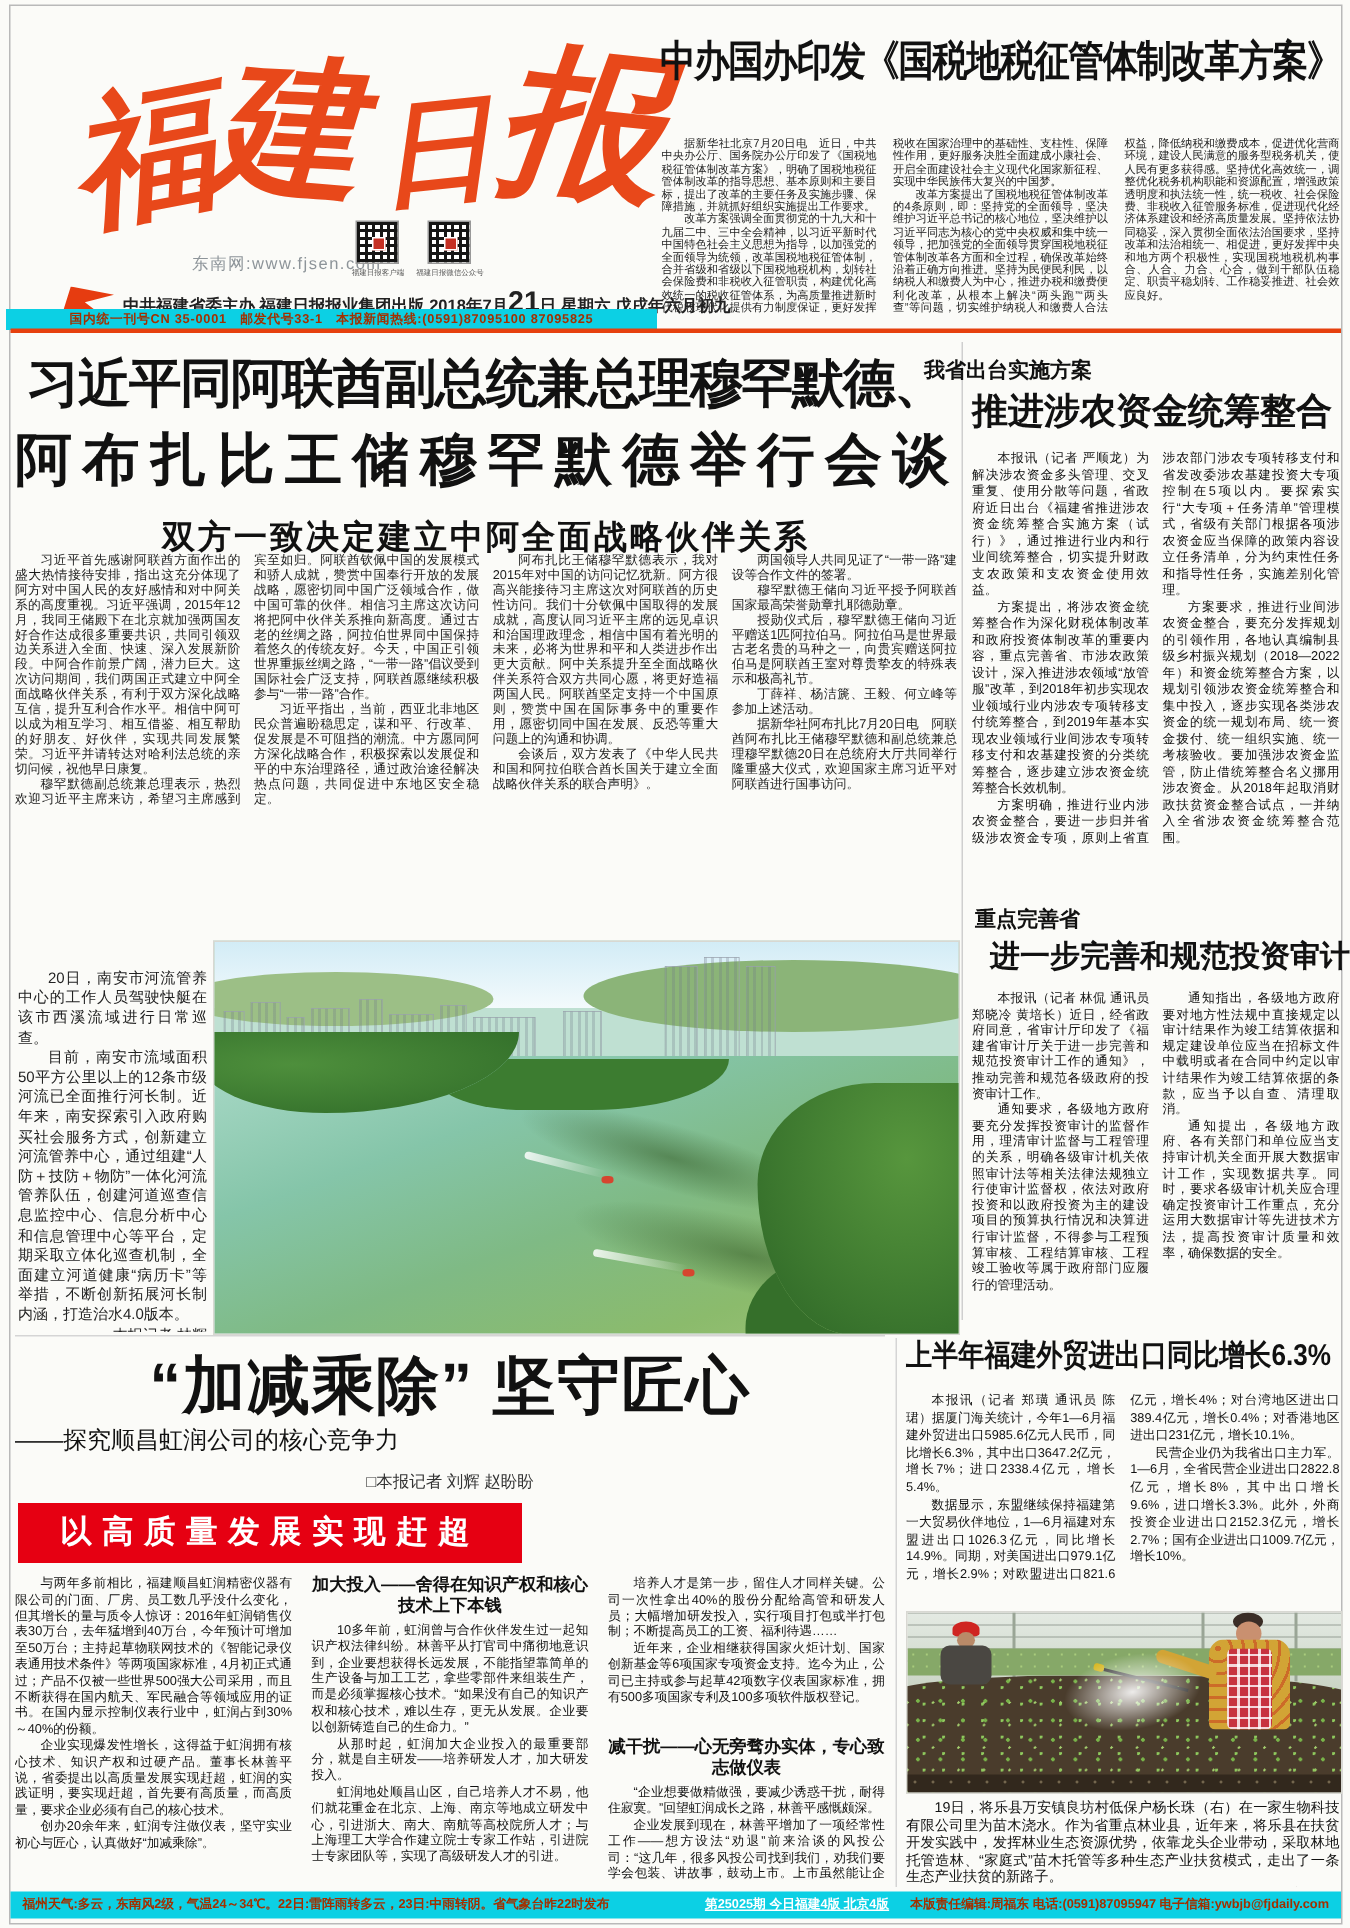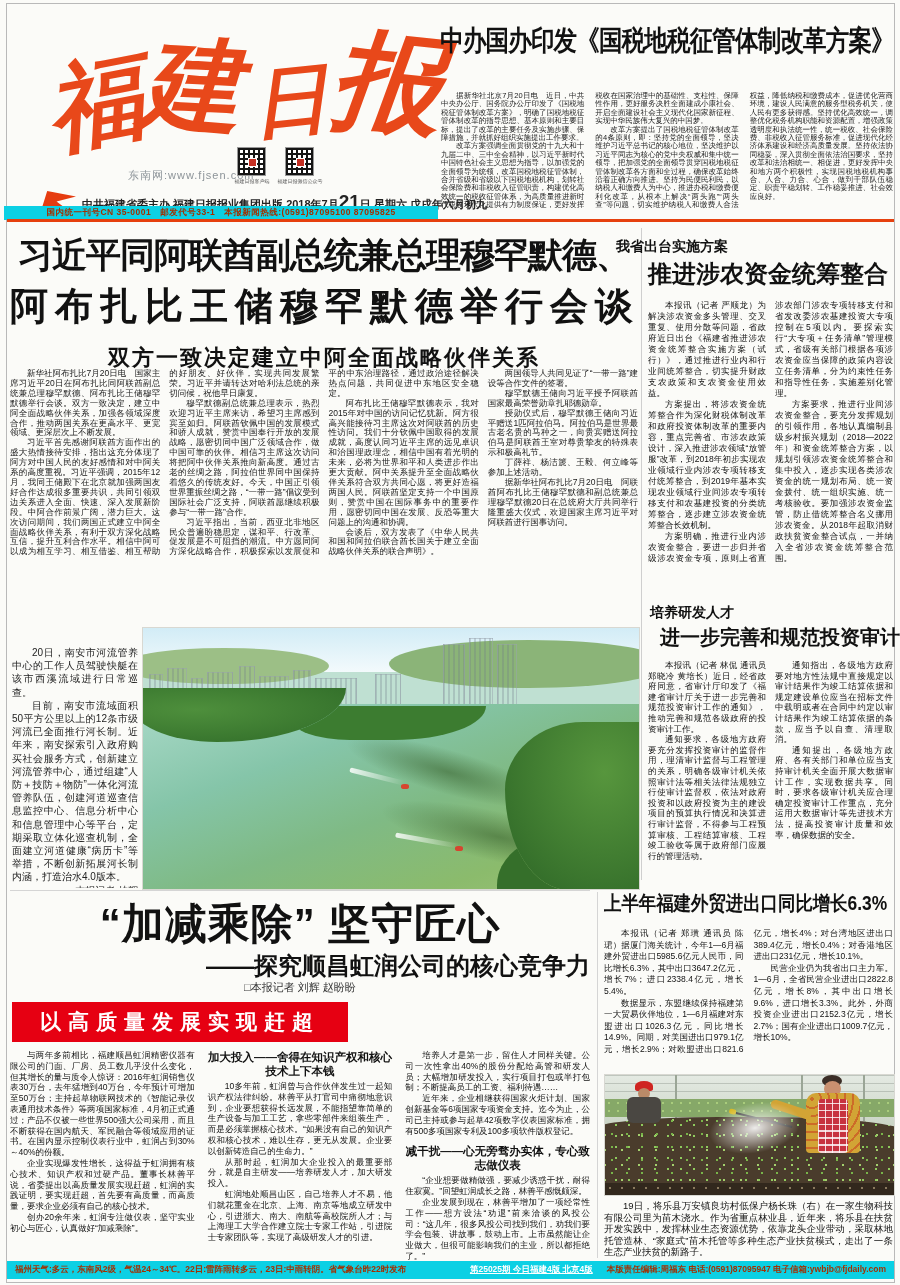--- a/index.html
+++ b/index.html
@@ -1,21 +1,21 @@
 <!DOCTYPE html>
 <html><head>
 <meta charset="utf-8">
 <style>
   html,body{margin:0;padding:0;}
   body{width:900px;height:1285px;position:relative;background:#fbfbf8;font-family:"Liberation Sans",sans-serif;color:#111;overflow:hidden;}
   .page-frame{position:absolute;left:6px;top:3px;right:5px;bottom:2px;border:1px solid #b9b9b9;pointer-events:none;}
   .abs{position:absolute;}
   .jtext p{margin:0;text-indent:2em;text-align:justify;}
   .jtext p.sig{text-align:right;text-indent:0;}
-  .jtext p.sub{text-indent:0;text-align:center;font-weight:900;font-size:11.5px;line-height:14px;margin:8px 0 3px;}
+  .jtext p.sub{text-indent:0;text-align:center;font-weight:900;font-size:11.5px;line-height:14px;margin:22px 0 3px;}
   
   .calligraphy{position:absolute;left:44px;top:16px;width:384px;height:152px;display:flex;justify-content:space-between;align-items:center;color:#e8481a;font-family:"DejaVu Serif",serif;font-weight:700;font-style:italic;font-size:98px;transform:rotate(-2deg);}
   .calligraphy span{display:inline-block;}
   .calligraphy span:nth-child(1){transform:rotate(-9deg) translateY(8px) scale(.97);}
   .calligraphy span:nth-child(2){transform:rotate(5deg) translateY(-6px) scale(1.03);}
   .calligraphy span:nth-child(3){transform:rotate(-4deg) translateY(12px) scale(.78);}
   .calligraphy span:nth-child(4){transform:rotate(8deg) translateY(-2px) scale(1.12);}
   .site-line{position:absolute;left:128px;top:168px;font-size:11px;color:#8d9499;letter-spacing:1px;}
   .qr{position:absolute;top:148px;width:27px;height:27px;background:repeating-linear-gradient(0deg,#151515 0 2px,transparent 2px 5px),repeating-linear-gradient(90deg,#151515 0 2px,#fff 2px 5px);outline:1px solid #999;}
   .qr::after{content:"";position:absolute;left:10px;top:10px;width:7px;height:7px;background:#c53024;border:1px solid #fff;}
@@ -75,21 +75,21 @@
   .kicker{font-size:14px;font-weight:bold;color:#111;}
   .agri-kicker{position:absolute;left:616px;top:238px;}
   .agri-head{position:absolute;left:648px;top:258px;width:245px;font-size:24px;font-weight:900;white-space:nowrap;}
   .agri-body{position:absolute;left:648px;top:300px;width:245px;height:292px;column-count:2;column-gap:9px;font-size:8.5px;line-height:11px;overflow:hidden;}
   .audit-kicker{position:absolute;left:650px;top:604px;}
   .audit-head{position:absolute;left:660px;top:624px;width:245px;font-size:20px;font-weight:900;white-space:nowrap;}
   .audit-body{position:absolute;left:648px;top:660px;width:245px;height:216px;column-count:2;column-gap:9px;font-size:8.5px;line-height:10.6px;overflow:hidden;}
   
   .hline-bl{position:absolute;left:10px;top:890px;width:580px;height:1px;background:#d5d5d5;}
   .feat-h{position:absolute;left:10px;top:896px;width:580px;text-align:center;font-size:42px;font-weight:900;letter-spacing:1px;}
-  .feat-deck{position:absolute;left:10px;top:950px;width:580px;text-align:right;font-size:24px;font-weight:700;}
+  .feat-deck{position:absolute;left:10px;top:950px;width:580px;text-align:left;font-size:16px;font-weight:400;}
   .feat-by{position:absolute;left:10px;top:980px;width:580px;text-align:center;font-size:11px;color:#333;}
   .feat-box{position:absolute;left:12px;top:1002px;width:336px;height:40px;background:#e60012;color:#fff;font-size:21px;font-weight:900;letter-spacing:7px;line-height:40px;text-align:center;}
   .feat-body{position:absolute;left:10px;top:1050px;width:580px;height:214px;column-count:3;column-gap:13px;font-size:8.5px;line-height:10.8px;overflow:hidden;}
   
   .vrule2{position:absolute;left:597px;top:892px;width:1px;height:366px;background:#d5d5d5;}
   .trade-head{position:absolute;left:604px;top:890px;width:292px;font-size:20px;font-weight:900;white-space:nowrap;transform:scaleX(.87);transform-origin:left center;}
   .trade-body{position:absolute;left:604px;top:928px;width:289px;height:140px;column-count:2;column-gap:10px;font-size:8.5px;line-height:11.6px;overflow:hidden;}
   .photo-gh{position:absolute;left:604px;top:1074px;width:289px;height:120px;overflow:hidden;border:1px solid #d8d8d2;background:linear-gradient(180deg,#e4eae3 0%,#d2dbce 30%,#c6d1c1 48%);}
   .photo-gh .roof{position:absolute;left:0;top:0;width:100%;height:34px;background:repeating-linear-gradient(180deg,rgba(95,105,95,.28) 0 1px,transparent 1px 8px);}
   .photo-gh .post{position:absolute;top:0;width:2px;height:46px;background:#9aa596;}
@@ -152,21 +152,20 @@
       <p>改革方案提出了国税地税征管体制改革的4条原则，即：坚持党的全面领导，坚决维护习近平总书记的核心地位，坚决维护以习近平同志为核心的党中央权威和集中统一领导，把加强党的全面领导贯穿国税地税征管体制改革各方面和全过程，确保改革始终沿着正确方向推进。坚持为民便民利民，以纳税人和缴费人为中心，推进办税和缴费便利化改革，从根本上解决“两头跑”“两头查”等问题，切实维护纳税人和缴费人合法权益，降低纳税和缴费成本，促进优化营商环境，建设人民满意的服务型税务机关，使人民有更多获得感。坚持优化高效统一，调整优化税务机构职能和资源配置，增强政策透明度和执法统一性，统一税收、社会保险费、非税收入征管服务标准，促进现代化经济体系建设和经济高质量发展。坚持依法协同稳妥，深入贯彻全面依法治国要求，坚持改革和法治相统一、相促进，更好发挥中央和地方两个积极性，实现国税地税机构事合、人合、力合、心合，做到干部队伍稳定、职责平稳划转、工作稳妥推进、社会效应良好。</p>
     </div>
 </div>
 <div class="red-rule"></div>
 
 <div>
   <div class="lead-h1">习近平同阿联酋副总统兼总理穆罕默德、</div>
   <div class="lead-h2">阿布扎比王储穆罕默德举行会谈</div>
   <div class="lead-deck">双方一致决定建立中阿全面战略伙伴关系</div>
   <div class="lead-body jtext">
-      <p>新华社阿布扎比7月20日电　国家主席习近平20日在阿布扎比同阿联酋副总统兼总理穆罕默德、阿布扎比王储穆罕默德举行会谈。双方一致决定，建立中阿全面战略伙伴关系，加强各领域深度合作，推动两国关系在更高水平、更宽领域、更深层次上不断发展。</p>
       <p>习近平首先感谢阿联酋方面作出的盛大热情接待安排，指出这充分体现了阿方对中国人民的友好感情和对中阿关系的高度重视。习近平强调，2015年12月，我同王储殿下在北京就加强两国友好合作达成很多重要共识，共同引领双边关系进入全面、快速、深入发展新阶段。中阿合作前景广阔，潜力巨大。这次访问期间，我们两国正式建立中阿全面战略伙伴关系，有利于双方深化战略互信，提升互利合作水平。相信中阿可以成为相互学习、相互借鉴、相互帮助的好朋友、好伙伴，实现共同发展繁荣。习近平并请转达对哈利法总统的亲切问候，祝他早日康复。</p>
       <p>穆罕默德副总统兼总理表示，热烈欢迎习近平主席来访，希望习主席感到宾至如归。阿联酋钦佩中国的发展模式和骄人成就，赞赏中国奉行开放的发展战略，愿密切同中国广泛领域合作，做中国可靠的伙伴。相信习主席这次访问将把阿中伙伴关系推向新高度。通过古老的丝绸之路，阿拉伯世界同中国保持着悠久的传统友好。今天，中国正引领世界重振丝绸之路，“一带一路”倡议受到国际社会广泛支持，阿联酋愿继续积极参与“一带一路”合作。</p>
       <p>习近平指出，当前，西亚北非地区民众普遍盼稳思定，谋和平、行改革、促发展是不可阻挡的潮流。中方愿同阿方深化战略合作，积极探索以发展促和平的中东治理路径，通过政治途径解决热点问题，共同促进中东地区安全稳定。</p>
       <p>阿布扎比王储穆罕默德表示，我对2015年对中国的访问记忆犹新。阿方很高兴能接待习主席这次对阿联酋的历史性访问。我们十分钦佩中国取得的发展成就，高度认同习近平主席的远见卓识和治国理政理念，相信中国有着光明的未来，必将为世界和平和人类进步作出更大贡献。阿中关系提升至全面战略伙伴关系符合双方共同心愿，将更好造福两国人民。阿联酋坚定支持一个中国原则，赞赏中国在国际事务中的重要作用，愿密切同中国在发展、反恐等重大问题上的沟通和协调。</p>
       <p>会谈后，双方发表了《中华人民共和国和阿拉伯联合酋长国关于建立全面战略伙伴关系的联合声明》。</p>
       <p>两国领导人共同见证了“一带一路”建设等合作文件的签署。</p>
       <p>穆罕默德王储向习近平授予阿联酋国家最高荣誉勋章扎耶德勋章。</p>
       <p>授勋仪式后，穆罕默德王储向习近平赠送1匹阿拉伯马。阿拉伯马是世界最古老名贵的马种之一，向贵宾赠送阿拉伯马是阿联酋王室对尊贵挚友的特殊表示和极高礼节。</p>
       <p>丁薛祥、杨洁篪、王毅、何立峰等参加上述活动。</p>
       <p>据新华社阿布扎比7月20日电　阿联酋阿布扎比王储穆罕默德和副总统兼总理穆罕默德20日在总统府大厅共同举行隆重盛大仪式，欢迎国家主席习近平对阿联酋进行国事访问。</p>
@@ -213,21 +212,21 @@
   <div class="kicker agri-kicker">我省出台实施方案</div>
   <div class="agri-head">推进涉农资金统筹整合</div>
   <div class="agri-body jtext">
       <p>本报讯（记者 严顺龙）为解决涉农资金多头管理、交叉重复、使用分散等问题，省政府近日出台《福建省推进涉农资金统筹整合实施方案（试行）》，通过推进行业内和行业间统筹整合，切实提升财政支农政策和支农资金使用效益。</p>
       <p>方案提出，将涉农资金统筹整合作为深化财税体制改革和政府投资体制改革的重要内容，重点完善省、市涉农政策设计，深入推进涉农领域“放管服”改革，到2018年初步实现农业领域行业内涉农专项转移支付统筹整合，到2019年基本实现农业领域行业间涉农专项转移支付和农基建投资的分类统筹整合，逐步建立涉农资金统筹整合长效机制。</p>
       <p>方案明确，推进行业内涉农资金整合，要进一步归并省级涉农资金专项，原则上省直涉农部门涉农专项转移支付和省发改委涉农基建投资大专项控制在5项以内。要探索实行“大专项＋任务清单”管理模式，省级有关部门根据各项涉农资金应当保障的政策内容设立任务清单，分为约束性任务和指导性任务，实施差别化管理。</p>
       <p>方案要求，推进行业间涉农资金整合，要充分发挥规划的引领作用，各地认真编制县级乡村振兴规划（2018—2022年）和资金统筹整合方案，以规划引领涉农资金统筹整合和集中投入，逐步实现各类涉农资金的统一规划布局、统一资金拨付、统一组织实施、统一考核验收。要加强涉农资金监管，防止借统筹整合名义挪用涉农资金。从2018年起取消财政扶贫资金整合试点，一并纳入全省涉农资金统筹整合范围。</p>
     </div>
 </div>
 <div>
-  <div class="kicker audit-kicker">培养研发人才</div>
+  <div class="kicker audit-kicker">重点完善省</div>
   <div class="audit-head">进一步完善和规范投资审计</div>
   <div class="audit-body jtext">
       <p>本报讯（记者 林侃 通讯员 郑晓冷 黄培长）近日，经省政府同意，省审计厅印发了《福建省审计厅关于进一步完善和规范投资审计工作的通知》，推动完善和规范各级政府的投资审计工作。</p>
       <p>通知要求，各级地方政府要充分发挥投资审计的监督作用，理清审计监督与工程管理的关系，明确各级审计机关依照审计法等相关法律法规独立行使审计监督权，依法对政府投资和以政府投资为主的建设项目的预算执行情况和决算进行审计监督，不得参与工程预算审核、工程结算审核、工程竣工验收等属于政府部门应履行的管理活动。</p>
       <p>通知指出，各级地方政府要对地方性法规中直接规定以审计结果作为竣工结算依据和规定建设单位应当在招标文件中载明或者在合同中约定以审计结果作为竣工结算依据的条款，应当予以自查、清理取消。</p>
       <p>通知提出，各级地方政府、各有关部门和单位应当支持审计机关全面开展大数据审计工作，实现数据共享。同时，要求各级审计机关应合理确定投资审计工作重点，充分运用大数据审计等先进技术方法，提高投资审计质量和效率，确保数据的安全。</p>
     </div>
 </div>
 
 <div class="hline-bl"></div>

